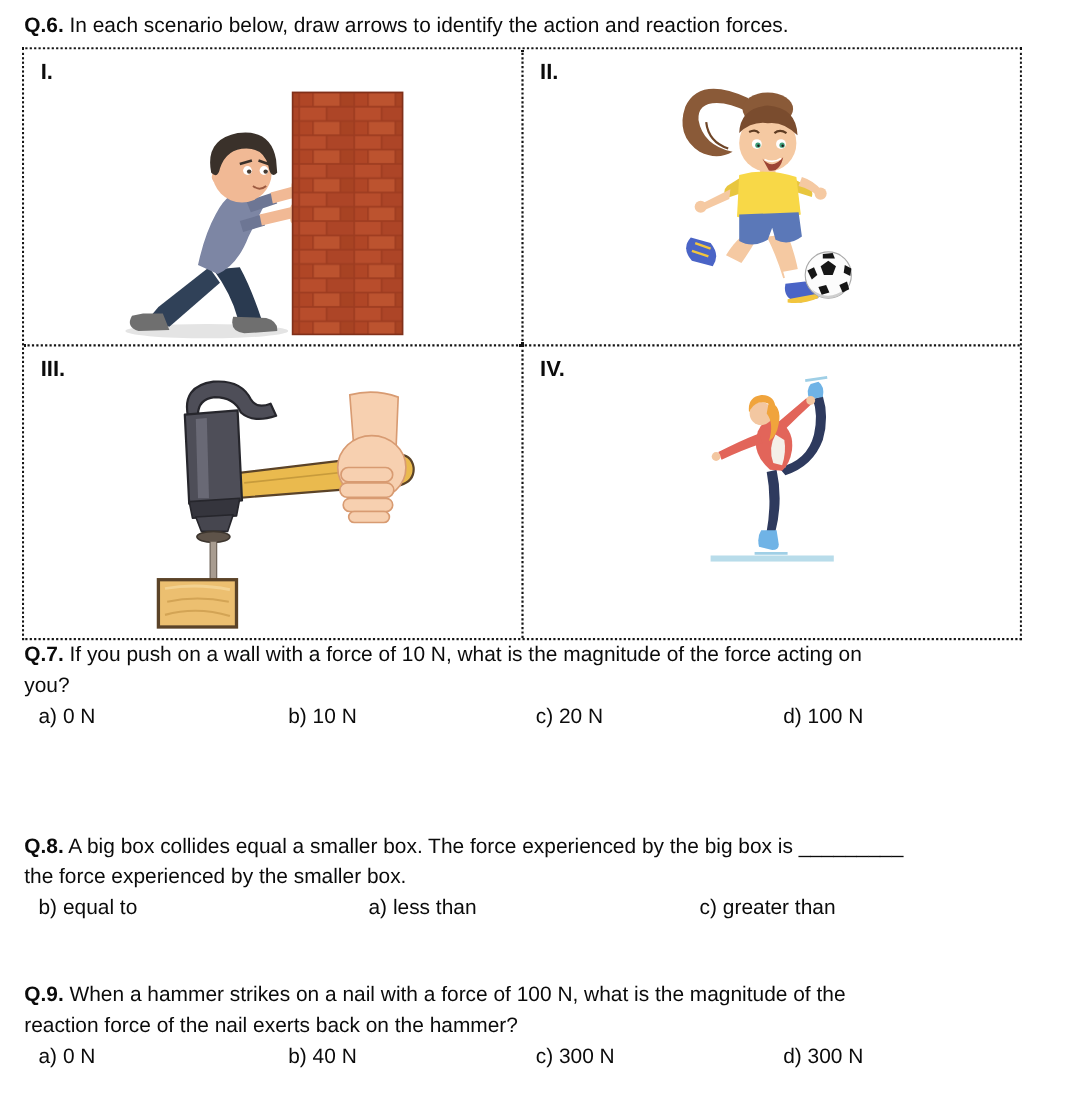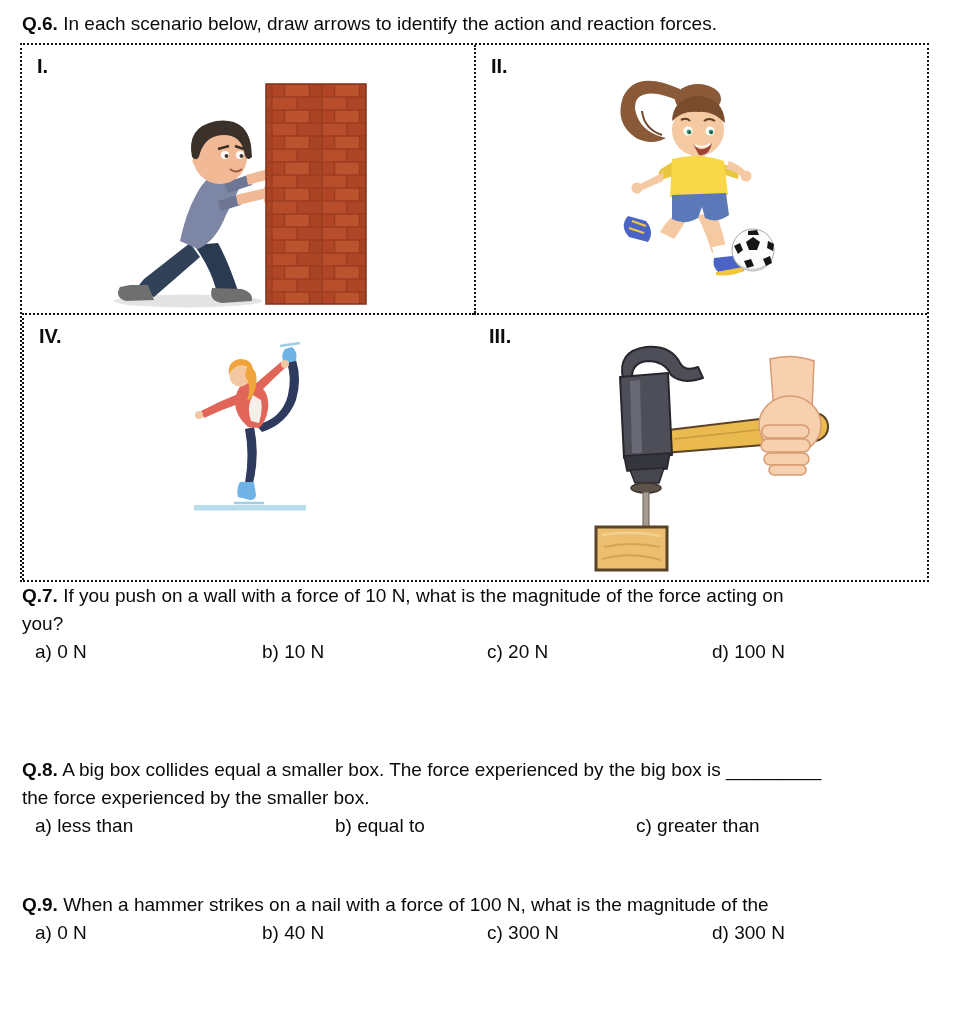--- a/index.html
+++ b/index.html
@@ -124,20 +124,51 @@
           <path d="M258 201 L264 198 L267 205 L262 209 Z" fill="#161616"></path>
           <path d="M268 216 L275 214 L278 221 L271 223 Z" fill="#161616"></path>
           <path d="M287 214 L294 211 L296 218 L290 221 Z" fill="#161616"></path>
           <path d="M292 196 L298 199 L297 206 L291 203 Z" fill="#161616"></path>
           <path d="M272 186 L281 185 L283 190 L272 190 Z" fill="#161616"></path>
         </g>
       </svg>
       <span class="numeral">II.</span>
     </div>
 
+    <div class="cell bt">
+      <svg class="scene" width="452" height="265" viewBox="0 0 452 265">
+        <g>
+          <path d="M186 116 L336 98 Q352 97 354 110 Q355 122 342 126 L190 138 Z" fill="#eaba4e" stroke="#5b4328" stroke-width="2" stroke-linejoin="round"></path>
+          <path d="M200 124 L330 110" stroke="#c79b3c" stroke-width="1.5" fill="none"></path>
+          <path d="M149 64 Q143 36 172 32 Q197 30 206 48 Q211 57 224 52 L229 63 Q208 70 197 60 Q191 46 173 46 Q157 48 158 64 Z" fill="#4e4e58" stroke="#26262c" stroke-width="2" stroke-linejoin="round"></path>
+          <path d="M146 62 L194 58 L198 140 L150 143 Z" fill="#4e4e58" stroke="#26262c" stroke-width="2" stroke-linejoin="round"></path>
+          <path d="M156 66 L166 65 L168 138 L158 138 Z" fill="#696975"></path>
+          <path d="M150 141 L196 138 L193 154 L153 156 Z" fill="#35353d" stroke="#26262c" stroke-width="1.5" stroke-linejoin="round"></path>
+          <path d="M156 155 L190 153 L185 168 L161 168 Z" fill="#46464f" stroke="#26262c" stroke-width="1.5" stroke-linejoin="round"></path>
+        </g>
+        <g>
+          <path d="M296 44 Q318 38 340 46 L338 94 L300 96 Z" fill="#f7d0b0" stroke="#d89b72" stroke-width="1.5"></path>
+          <ellipse cx="316" cy="110" rx="31" ry="29" fill="#f7d0b0" stroke="#d89b72" stroke-width="1.5"></ellipse>
+          <rect x="288" y="110" width="47" height="13" rx="6.5" fill="#f7d0b0" stroke="#d89b72" stroke-width="1.5"></rect>
+          <rect x="287" y="124" width="49" height="13" rx="6.5" fill="#f7d0b0" stroke="#d89b72" stroke-width="1.5"></rect>
+          <rect x="290" y="138" width="45" height="12" rx="6" fill="#f7d0b0" stroke="#d89b72" stroke-width="1.5"></rect>
+          <rect x="295" y="150" width="37" height="10" rx="5" fill="#f7d0b0" stroke="#d89b72" stroke-width="1.5"></rect>
+        </g>
+        <g>
+          <ellipse cx="172" cy="173" rx="15" ry="5" fill="#5e5349" stroke="#3c352e" stroke-width="1.5"></ellipse>
+          <rect x="169" y="177" width="6" height="38" fill="#a89c90" stroke="#655a50" stroke-width="1"></rect>
+          <rect x="122" y="212" width="71" height="43" fill="#ecbf70" stroke="#5b4328" stroke-width="3"></rect>
+          <path d="M128 220 Q157 215 187 221" stroke="#f3d291" stroke-width="2.5" fill="none"></path>
+          <path d="M130 232 Q157 226 186 232" stroke="#d3a455" stroke-width="1.8" fill="none"></path>
+          <path d="M128 244 Q157 236 187 245" stroke="#d3a455" stroke-width="2" fill="none"></path>
+        </g>
+      </svg>
+      <span class="numeral">III.</span>
+    </div>
+
     <div class="cell bl bt">
       <svg class="scene" width="450" height="265" viewBox="0 0 450 265">
         <g>
           <rect x="170" y="190" width="112" height="5.5" fill="#b8dcea"></rect>
           <path d="M232 110 Q258 104 264 80 Q268 62 263 48 L272 45 Q278 64 272 85 Q263 109 238 117 Z" fill="#2e3a5e"></path>
           <path d="M261 34 Q256 40 260 48 L272 46 Q274 36 268 32 Z" fill="#6fb3e6"></path>
           <path d="M256 31 L276 28" stroke="#9fcfe6" stroke-width="2.5" fill="none"></path>
           <path d="M230 112 Q236 140 229 168 L221 168 Q226 140 221 114 Z" fill="#2e3a5e"></path>
           <path d="M216 167 L230 167 L232 180 Q232 185 226 185 L214 182 Q212 173 216 167 Z" fill="#6fb3e6"></path>
           <path d="M210 188 L240 188" stroke="#9fcfe6" stroke-width="2.5" fill="none"></path>
@@ -148,76 +179,46 @@
           <circle cx="175" cy="100" r="4" fill="#f3c7a1"></circle>
           <path d="M230 70 Q244 58 257 47 L262 52 Q250 63 238 75 Z" fill="#e2655a"></path>
           <circle cx="261" cy="49" r="4" fill="#f3c7a1"></circle>
           <circle cx="216" cy="61" r="10.5" fill="#f3c7a1"></circle>
           <path d="M205 60 Q203 46 216 44 Q229 44 229 57 Q222 49 214 51 Q208 53 205 60 Z" fill="#f0a43c"></path>
           <path d="M223 50 Q235 54 232 70 Q230 82 223 86 Q228 70 221 61 Z" fill="#f0a43c"></path>
         </g>
       </svg>
       <span class="numeral">IV.</span>
     </div>
-
-    <div class="cell bt">
-      <svg class="scene" width="452" height="265" viewBox="0 0 452 265">
-        <g>
-          <path d="M186 116 L336 98 Q352 97 354 110 Q355 122 342 126 L190 138 Z" fill="#eaba4e" stroke="#5b4328" stroke-width="2" stroke-linejoin="round"></path>
-          <path d="M200 124 L330 110" stroke="#c79b3c" stroke-width="1.5" fill="none"></path>
-          <path d="M149 64 Q143 36 172 32 Q197 30 206 48 Q211 57 224 52 L229 63 Q208 70 197 60 Q191 46 173 46 Q157 48 158 64 Z" fill="#4e4e58" stroke="#26262c" stroke-width="2" stroke-linejoin="round"></path>
-          <path d="M146 62 L194 58 L198 140 L150 143 Z" fill="#4e4e58" stroke="#26262c" stroke-width="2" stroke-linejoin="round"></path>
-          <path d="M156 66 L166 65 L168 138 L158 138 Z" fill="#696975"></path>
-          <path d="M150 141 L196 138 L193 154 L153 156 Z" fill="#35353d" stroke="#26262c" stroke-width="1.5" stroke-linejoin="round"></path>
-          <path d="M156 155 L190 153 L185 168 L161 168 Z" fill="#46464f" stroke="#26262c" stroke-width="1.5" stroke-linejoin="round"></path>
-        </g>
-        <g>
-          <path d="M296 44 Q318 38 340 46 L338 94 L300 96 Z" fill="#f7d0b0" stroke="#d89b72" stroke-width="1.5"></path>
-          <ellipse cx="316" cy="110" rx="31" ry="29" fill="#f7d0b0" stroke="#d89b72" stroke-width="1.5"></ellipse>
-          <rect x="288" y="110" width="47" height="13" rx="6.5" fill="#f7d0b0" stroke="#d89b72" stroke-width="1.5"></rect>
-          <rect x="287" y="124" width="49" height="13" rx="6.5" fill="#f7d0b0" stroke="#d89b72" stroke-width="1.5"></rect>
-          <rect x="290" y="138" width="45" height="12" rx="6" fill="#f7d0b0" stroke="#d89b72" stroke-width="1.5"></rect>
-          <rect x="295" y="150" width="37" height="10" rx="5" fill="#f7d0b0" stroke="#d89b72" stroke-width="1.5"></rect>
-        </g>
-        <g>
-          <ellipse cx="172" cy="173" rx="15" ry="5" fill="#5e5349" stroke="#3c352e" stroke-width="1.5"></ellipse>
-          <rect x="169" y="177" width="6" height="38" fill="#a89c90" stroke="#655a50" stroke-width="1"></rect>
-          <rect x="122" y="212" width="71" height="43" fill="#ecbf70" stroke="#5b4328" stroke-width="3"></rect>
-          <path d="M128 220 Q157 215 187 221" stroke="#f3d291" stroke-width="2.5" fill="none"></path>
-          <path d="M130 232 Q157 226 186 232" stroke="#d3a455" stroke-width="1.8" fill="none"></path>
-          <path d="M128 244 Q157 236 187 245" stroke="#d3a455" stroke-width="2" fill="none"></path>
-        </g>
-      </svg>
-      <span class="numeral">III.</span>
-    </div>
   </div>
 
   <div class="qblock q7">
     <div class="qline"><span class="qlabel">Q.7.</span><span> If you push on a wall with a force of 10 N, what is the magnitude of the force acting on</span></div>
     <div class="qline">you?</div>
     <div class="options opt4">
       <span>a) 0 N</span>
       <span>b) 10 N</span>
       <span>c) 20 N</span>
       <span>d) 100 N</span>
     </div>
   </div>
 
   <div class="qblock q8">
     <div class="qline"><span class="qlabel">Q.8.</span><span> A big box collides equal a smaller box. The force experienced by the big box is _________</span></div>
     <div class="qline">the force experienced by the smaller box.</div>
     <div class="options opt3">
+      <span>b) equal to</span>
       <span>a) less than</span>
-      <span>b) equal to</span>
       <span>c) greater than</span>
     </div>
   </div>
 
   <div class="qblock q9">
     <div class="qline"><span class="qlabel">Q.9.</span><span> When a hammer strikes on a nail with a force of 100 N, what is the magnitude of the</span></div>
+    <div class="qline">reaction force of the nail exerts back on the hammer?</div>
     <div class="options opt4">
       <span>a) 0 N</span>
       <span>b) 40 N</span>
       <span>c) 300 N</span>
       <span>d) 300 N</span>
     </div>
   </div>
 
 </div>
 

